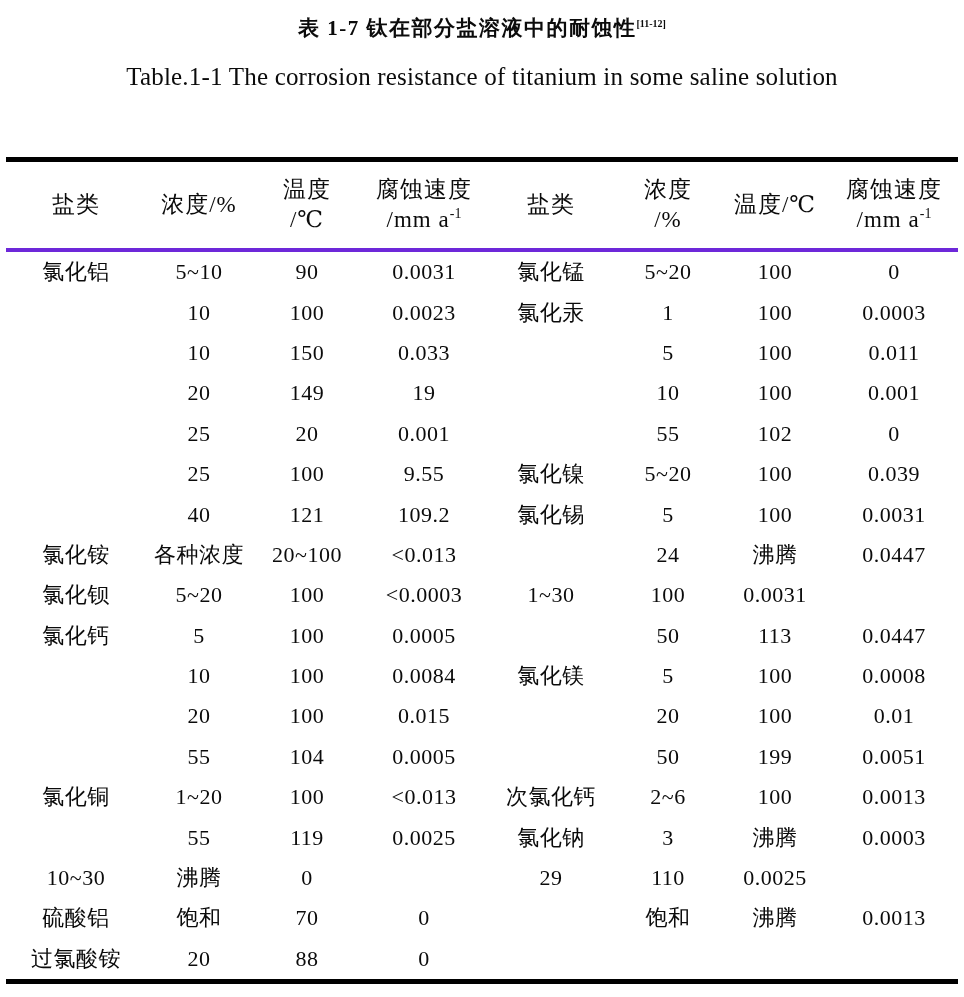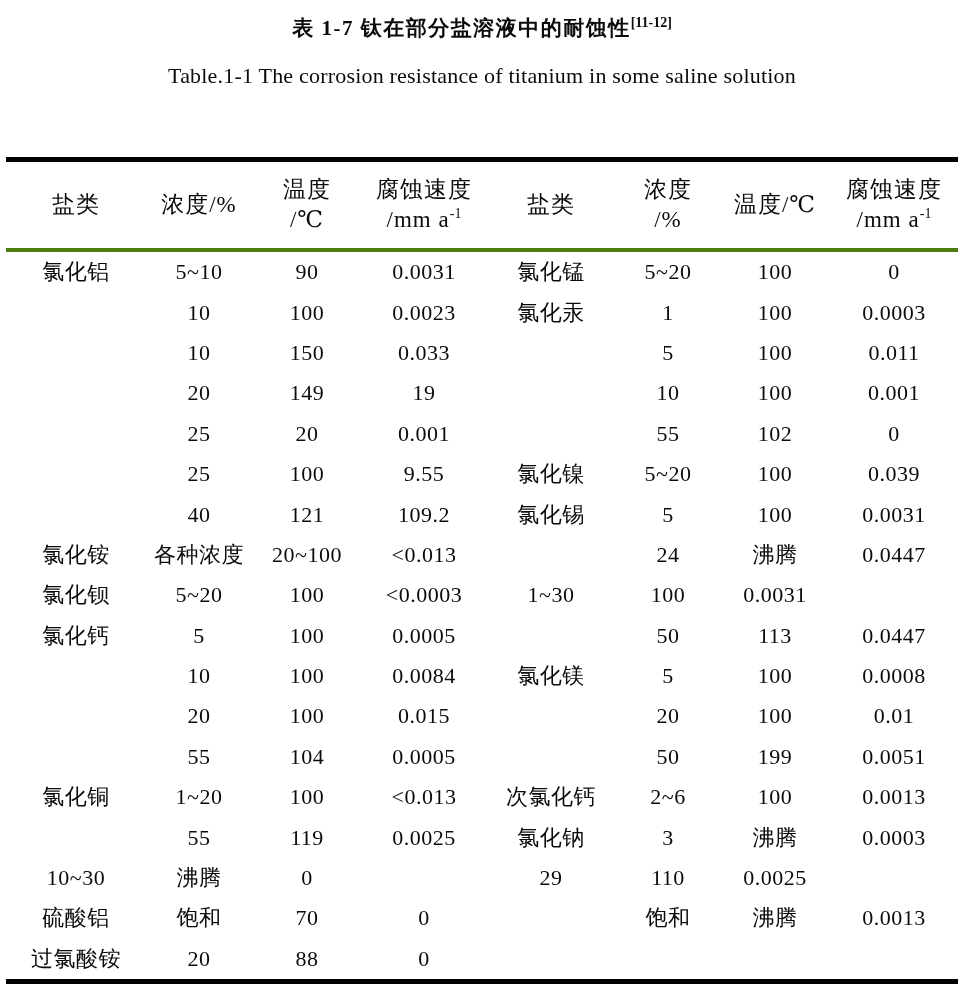--- a/index.html
+++ b/index.html
@@ -15,42 +15,42 @@
     background: #ffffff;
     overflow: hidden;
   }
   .title-zh {
     padding-top: 14px;
     text-align: center;
     font-size: 21px;
     letter-spacing: 1.5px;
     font-weight: 600;
   }
-  .title-zh sup { font-size: 14px; letter-spacing: 0; font-weight: 600; }
+  .title-zh sup { font-size: 10px; letter-spacing: 0; font-weight: 600; }
   .title-en {
     margin-top: 21px;
     text-align: center;
-    font-size: 22px;
+    font-size: 25px;
     letter-spacing: 0.2px;
   }
   .tbl {
     position: absolute;
     left: 6px; top: 157px;
     width: 952px;
     border-top: 5px solid #000;
     border-bottom: 5px solid #000;
   }
   .grid8 {
     display: grid;
     grid-template-columns: 140px 106px 110px 124px 130px 104px 110px 128px;
     align-items: center;
   }
   .header-row {
     height: 86px;
-    border-bottom: 4px solid #4d7c0f;
+    border-bottom: 4px solid #6d28d9;
   }
   .hcell {
     text-align: center;
     font-size: 23px;
     line-height: 1.3;
     letter-spacing: 1px;
   }
   .hcell sup { font-size: 14px; letter-spacing: 0; }
   .trow { height: 40.4px; font-family: Liberation Serif, serif; }
   .cell {

